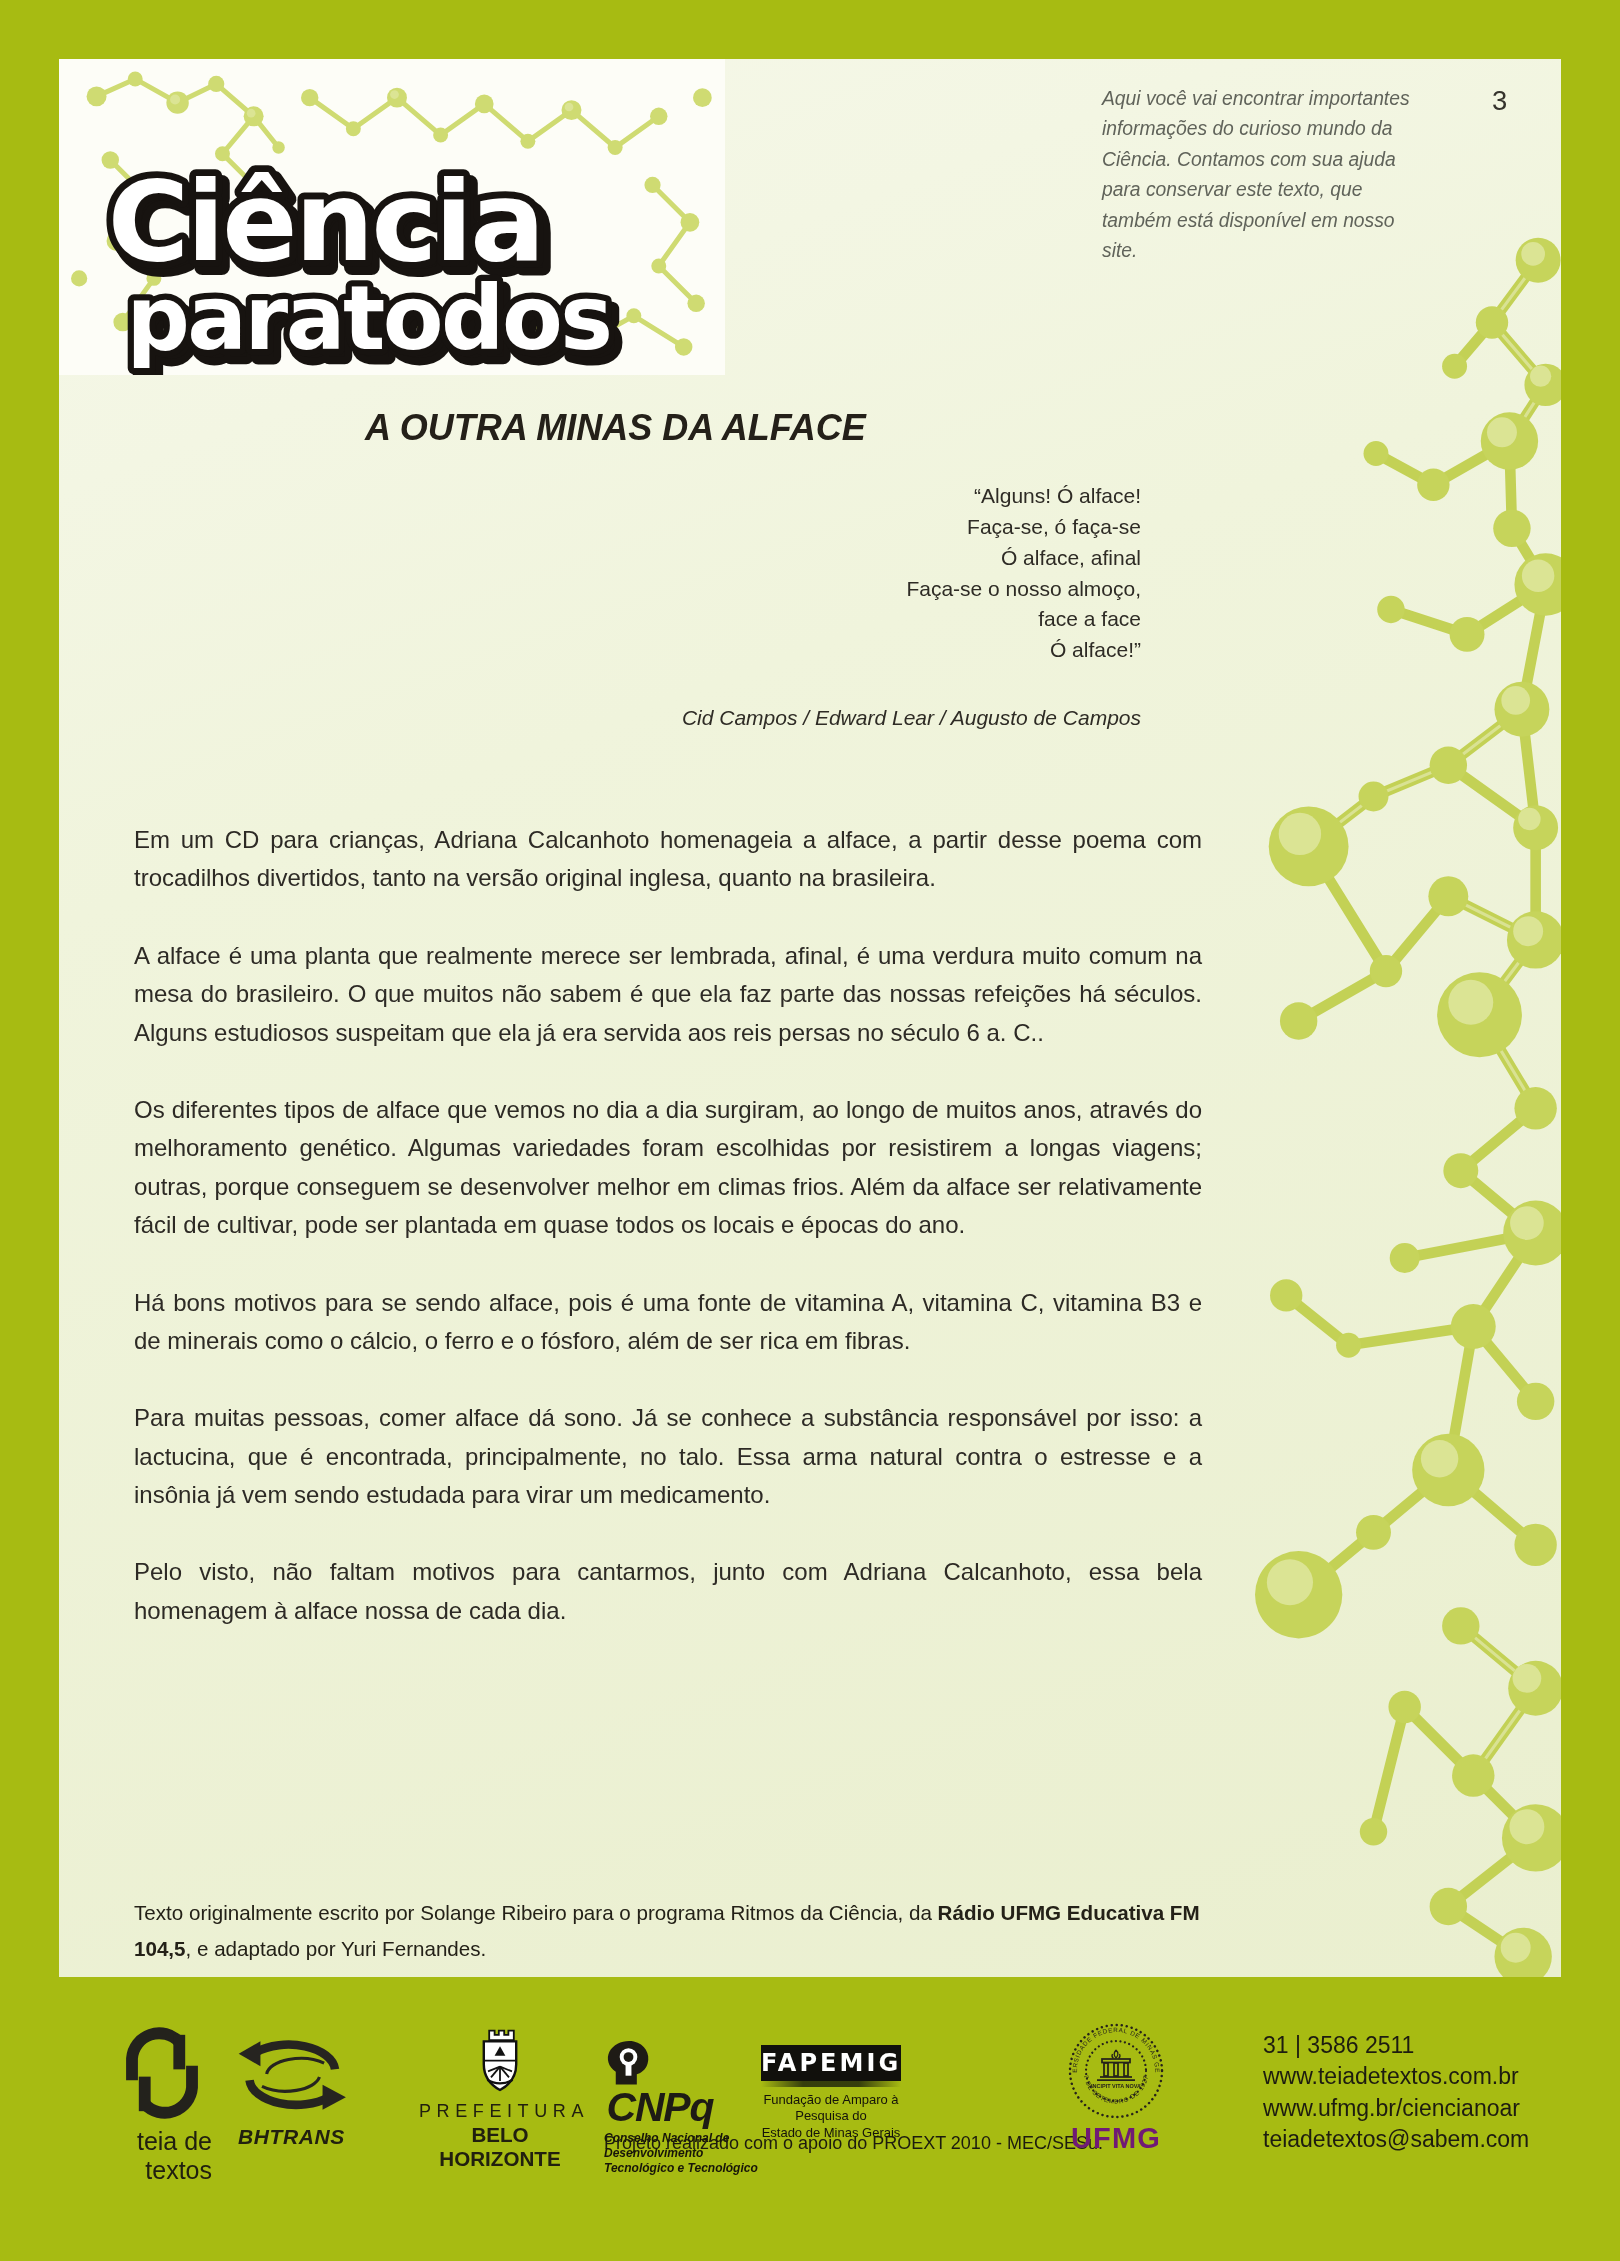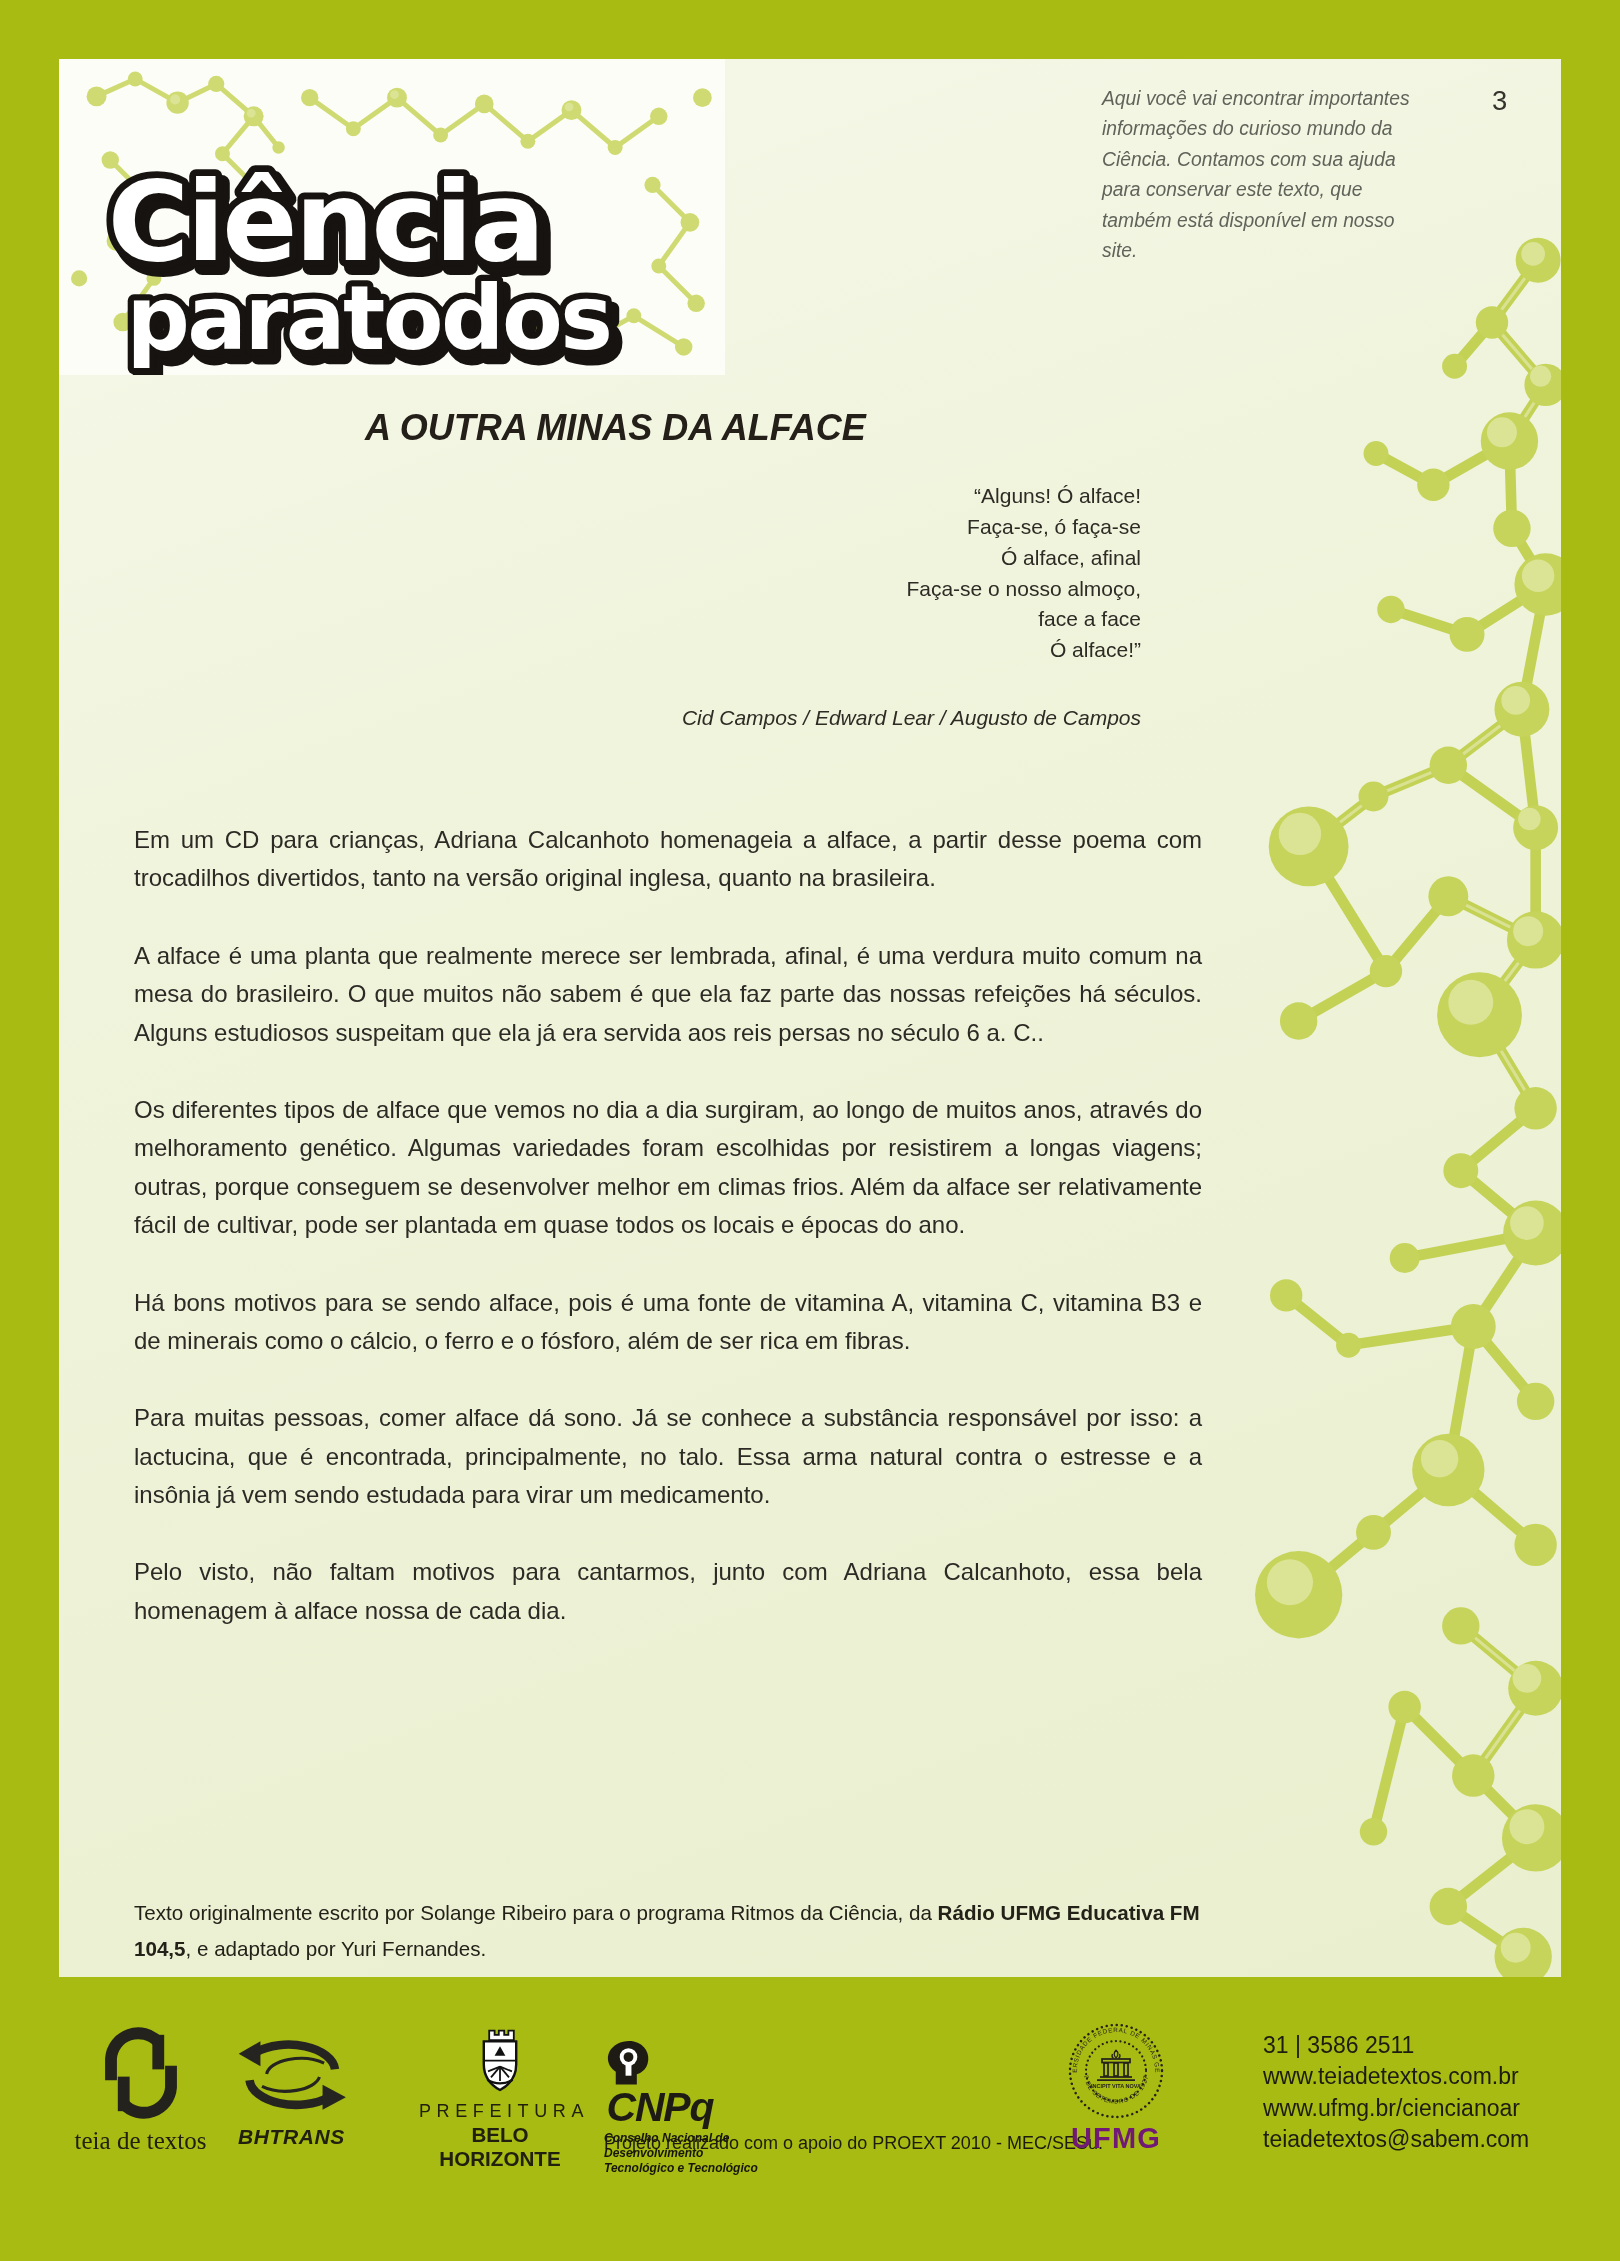--- a/index.html
+++ b/index.html
@@ -19,21 +19,21 @@
   #poem{position:absolute;right:420px;top:422px;text-align:right;font-size:21px;line-height:1.47;color:#2e2b25;}
   #poem-attribution{position:absolute;right:420px;top:647px;text-align:right;font-size:21px;font-style:italic;color:#2e2b25;}
   #body-text{position:absolute;left:75px;top:762px;width:1068px;}
   #body-text p{margin:0 0 39px 0;font-size:24px;line-height:1.6;color:#2d2a25;text-align:justify;}
   #credit-note{position:absolute;left:75px;top:1815px;width:1068px;font-size:20.6px;line-height:1.75;color:#242118;}
   #credit-note strong{font-weight:bold;}
   
   #molecules-right{position:absolute;left:1126px;top:175px;width:377px;height:1743px;}
   
   .footer-item{position:absolute;color:#21200f;}
-  #teia-group{left:69px;top:2026px;width:143px;text-align:center;font-family:Liberation Serif, serif;}
+  #teia-group{left:69px;top:2026px;width:143px;text-align:right;}
   #teia-label{font-size:25px;color:#21200f;margin-top:5px;}
   #bhtrans-group{left:226px;top:2032px;width:131px;text-align:center;}
   #bhtrans-label{font-size:21px;font-weight:bold;font-style:italic;margin-top:3.7px;letter-spacing:0.6px;}
   #prefeitura-group{left:419px;top:2027px;width:162px;text-align:center;}
   #prefeitura-line1{font-size:18px;font-weight:normal;letter-spacing:5.6px;margin-top:6.2px;}
   #prefeitura-line2{font-size:20.6px;font-weight:bold;letter-spacing:0px;margin-top:1.2px;}
   #cnpq-group{left:604px;top:2034px;width:206px;}
   #cnpq-row{display:flex;align-items:flex-start;flex-direction:column;}
   #cnpq-label{font-size:41px;font-weight:bold;font-style:italic;color:#1e1b15;margin:-3.7px 0 0 2.5px;letter-spacing:-1.2px;}
   .cnpq-sub{font-size:12px;font-weight:bold;font-style:italic;line-height:1.25;color:#171509;}
@@ -275,20 +275,26 @@
         <rect x="44" y="54" width="12" height="26" fill="#ffffff"></rect>
       </svg>
       <div id="cnpq-label">CNPq</div>
     </div>
     <div class="cnpq-sub">Conselho Nacional de Desenvolvimento</div>
     <div class="cnpq-sub">Tecnológico e Tecnológico</div>
   </div>
 
   <div class="footer-item" id="proext-note">Projeto realizado com o apoio do PROEXT 2010 - MEC/SESu.</div>
 
+  <div class="footer-item" id="fapemig-group">
+    <div id="fapemig-box">FAPEMIG</div>
+    <div id="fapemig-shadow"></div>
+    <div class="fapemig-sub">Fundação de Amparo à Pesquisa do</div>
+    <div class="fapemig-sub" style="margin-top:0">Estado de Minas Gerais</div>
+  </div>
 
   <div class="footer-item" id="ufmg-group">
     <svg width="100" height="100" viewBox="0 0 200 200" xmlns="http://www.w3.org/2000/svg">
       <defs>
         <path id="sealTop" d="M22,100 A78,78 0 0 1 178,100" fill="none"></path>
         <path id="sealBottom" d="M35,100 A65,65 0 0 0 165,100" fill="none"></path>
       </defs>
       <circle cx="100" cy="100" r="92" fill="none" stroke="#26231a" stroke-width="5" stroke-dasharray="0.1 10" stroke-linecap="round"></circle>
       <circle cx="100" cy="100" r="60" fill="none" stroke="#26231a" stroke-width="4.5" stroke-dasharray="0.1 9" stroke-linecap="round"></circle>
       <text font-family="Liberation Sans, sans-serif" font-size="12.5" fill="#26231a" letter-spacing="1.5">

